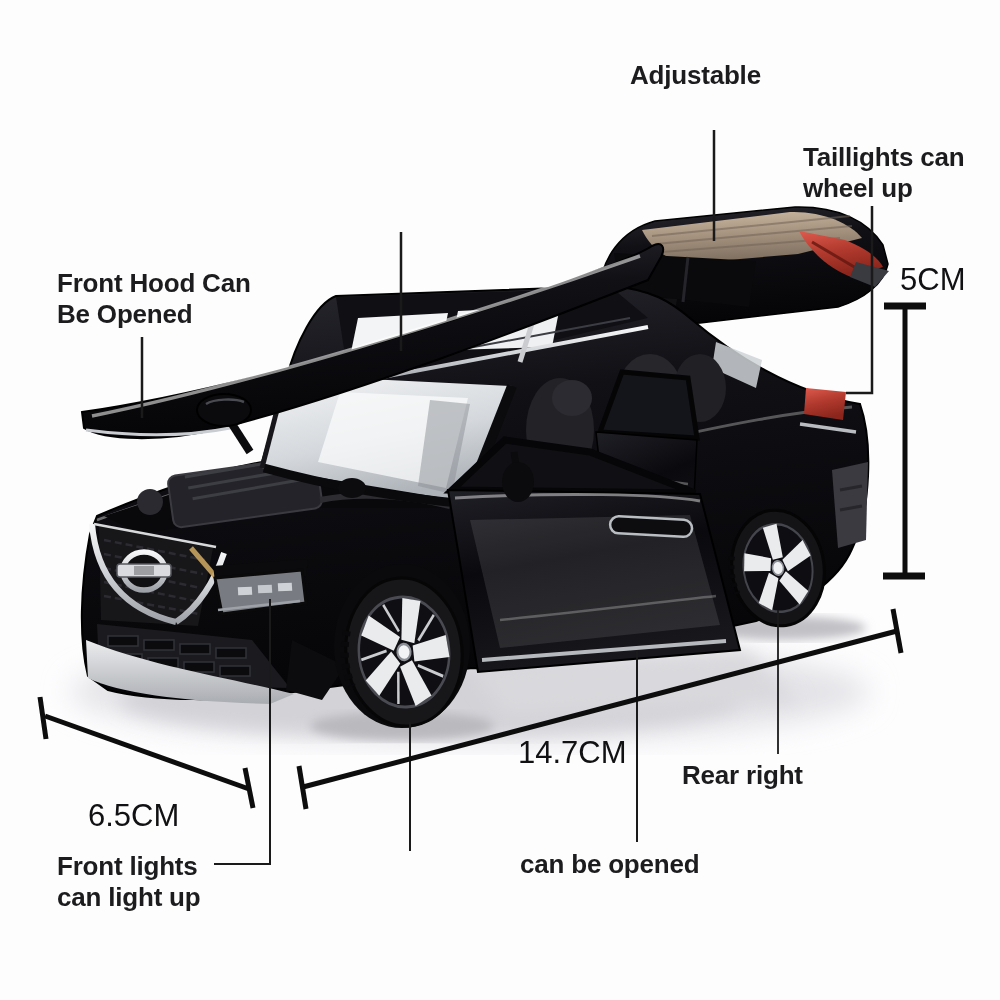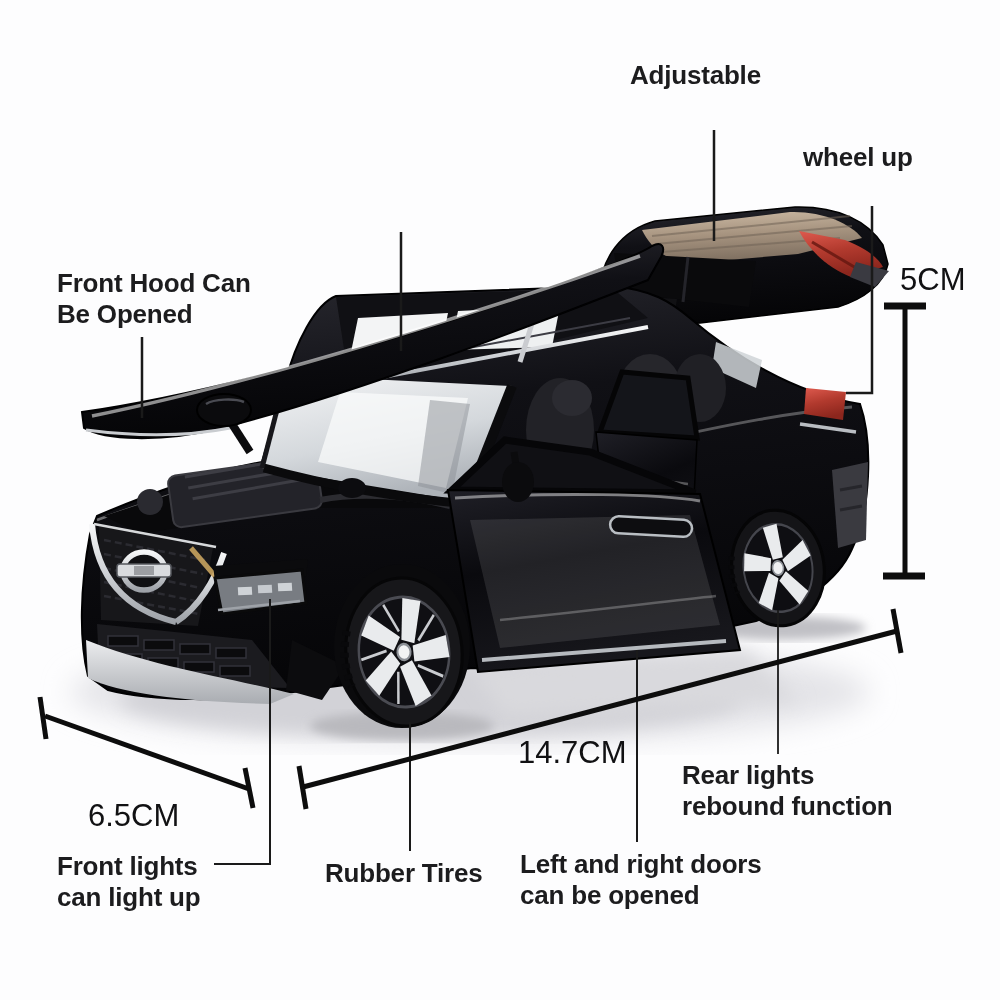--- a/index.html
+++ b/index.html
@@ -322,45 +322,41 @@
         <path d="M893,609 L901,653" stroke-width="5"></path>
       </g>
     </g>
   </svg>
 
   <div class="callout" style="left:630px;top:60px">
     <span>Adjustable</span>
   </div>
 
   <div class="callout" style="left:803px;top:142px">
+    <span>Taillights can</span>
     <span>wheel up</span>
   </div>
 
 
   <div class="callout" style="left:57px;top:851px">
     <span>Front lights</span>
     <span>can light up</span>
   </div>
 
   <div class="callout" style="left:57px;top:268px">
     <span>Front Hood Can</span>
     <span>Be Opened</span>
   </div>
 
-  <div class="callout" style="left:325px;top:858px">
-    <span>Rubber Tires</span>
-  </div>
 
   <div class="callout" style="left:520px;top:849px">
-    <span>Left and right doors</span>
     <span>can be opened</span>
   </div>
 
   <div class="callout" style="left:682px;top:760px">
-    <span>Rear lights</span>
-    <span>rebound function</span>
+    <span>Rear right</span>
   </div>
 
   <div class="measure" style="left:900px;top:264px">5CM</div>
   <div class="measure" style="left:88px;top:800px">6.5CM</div>
   <div class="measure" style="left:518px;top:737px">14.7CM</div>
 
 </div>
 
 </body></html>

